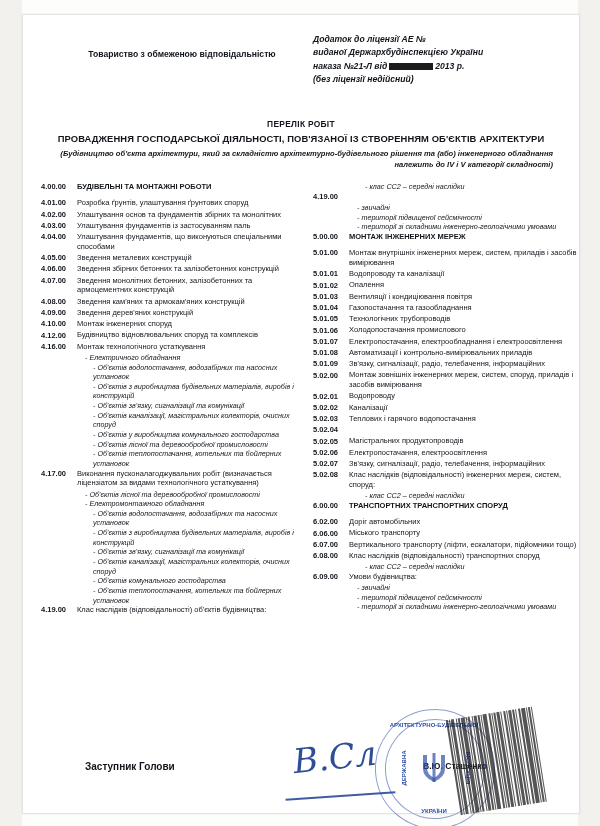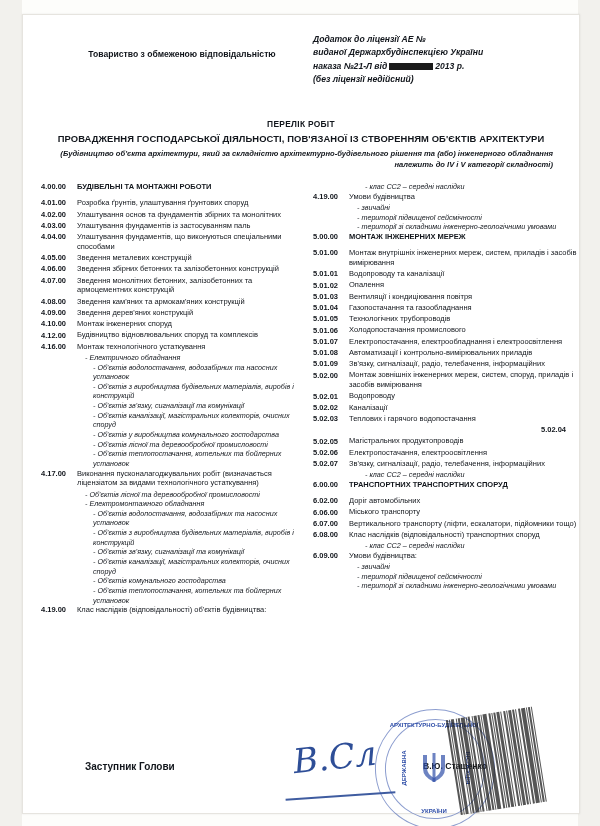--- a/index.html
+++ b/index.html
@@ -60,21 +60,20 @@
     position:absolute;left:0;top:167px;width:556px;height:560px;
   }
   .col{
     position:absolute;top:0;width:264px;
   }
   .col.left{left:18px;}
   .col.right{left:290px;}
   .row{
     display:flex;align-items:flex-start;
     margin-bottom:1.2px;
-    justify-content:flex-end;
   }
   .num{
     width:36px;flex:0 0 36px;
     font-size:7.5px;font-weight:bold;
     line-height:1.32;
     padding-top:.2px;
   }
   .txt{
     flex:1;font-size:7.5px;line-height:1.32;
   }
@@ -255,21 +254,20 @@
           <div class="sub dot">- Об'єктів теплопостачання, котельних та бойлерних установок</div>
           <div class="row">
             <div class="num">4.19.00</div>
             <div class="txt">Клас наслідків (відповідальності) об'єктів будівництва:</div>
           </div>
         </div>
       <div class="col right">
           <div class="sub dot">- клас СС2 – середні наслідки</div>
           <div class="row">
             <div class="num">4.19.00</div>
-            <div class="txt">Умови будівництва</div>
           </div>
           <div class="sub dash">- звичайні</div>
           <div class="sub dash">- території підвищеної сейсмічності</div>
           <div class="sub dash">- території зі складними інженерно-геологічними умовами</div>
           <div class="row head">
             <div class="num">5.00.00</div>
             <div class="txt">МОНТАЖ ІНЖЕНЕРНИХ МЕРЕЖ</div>
           </div>
           <div class="spacer"></div>
           <div class="row">
@@ -335,20 +333,24 @@
             <div class="num">5.02.05</div>
             <div class="txt">Магістральних продуктопроводів</div>
           </div>
           <div class="row">
             <div class="num">5.02.06</div>
             <div class="txt">Електропостачання, електроосвітлення</div>
           </div>
           <div class="row">
             <div class="num">5.02.07</div>
             <div class="txt">Зв'язку, сигналізації, радіо, телебачення, інформаційних</div>
+          </div>
+          <div class="row">
+            <div class="num">5.02.08</div>
+            <div class="txt">Клас наслідків (відповідальності) інженерних мереж, систем, споруд:</div>
           </div>
           <div class="sub dot">- клас СС2 – середні наслідки</div>
           <div class="row head">
             <div class="num">6.00.00</div>
             <div class="txt">ТРАНСПОРТНИХ ТРАНСПОРТНИХ СПОРУД</div>
           </div>
           <div class="spacer"></div>
           <div class="row">
             <div class="num">6.02.00</div>
             <div class="txt">Доріг автомобільних</div>

